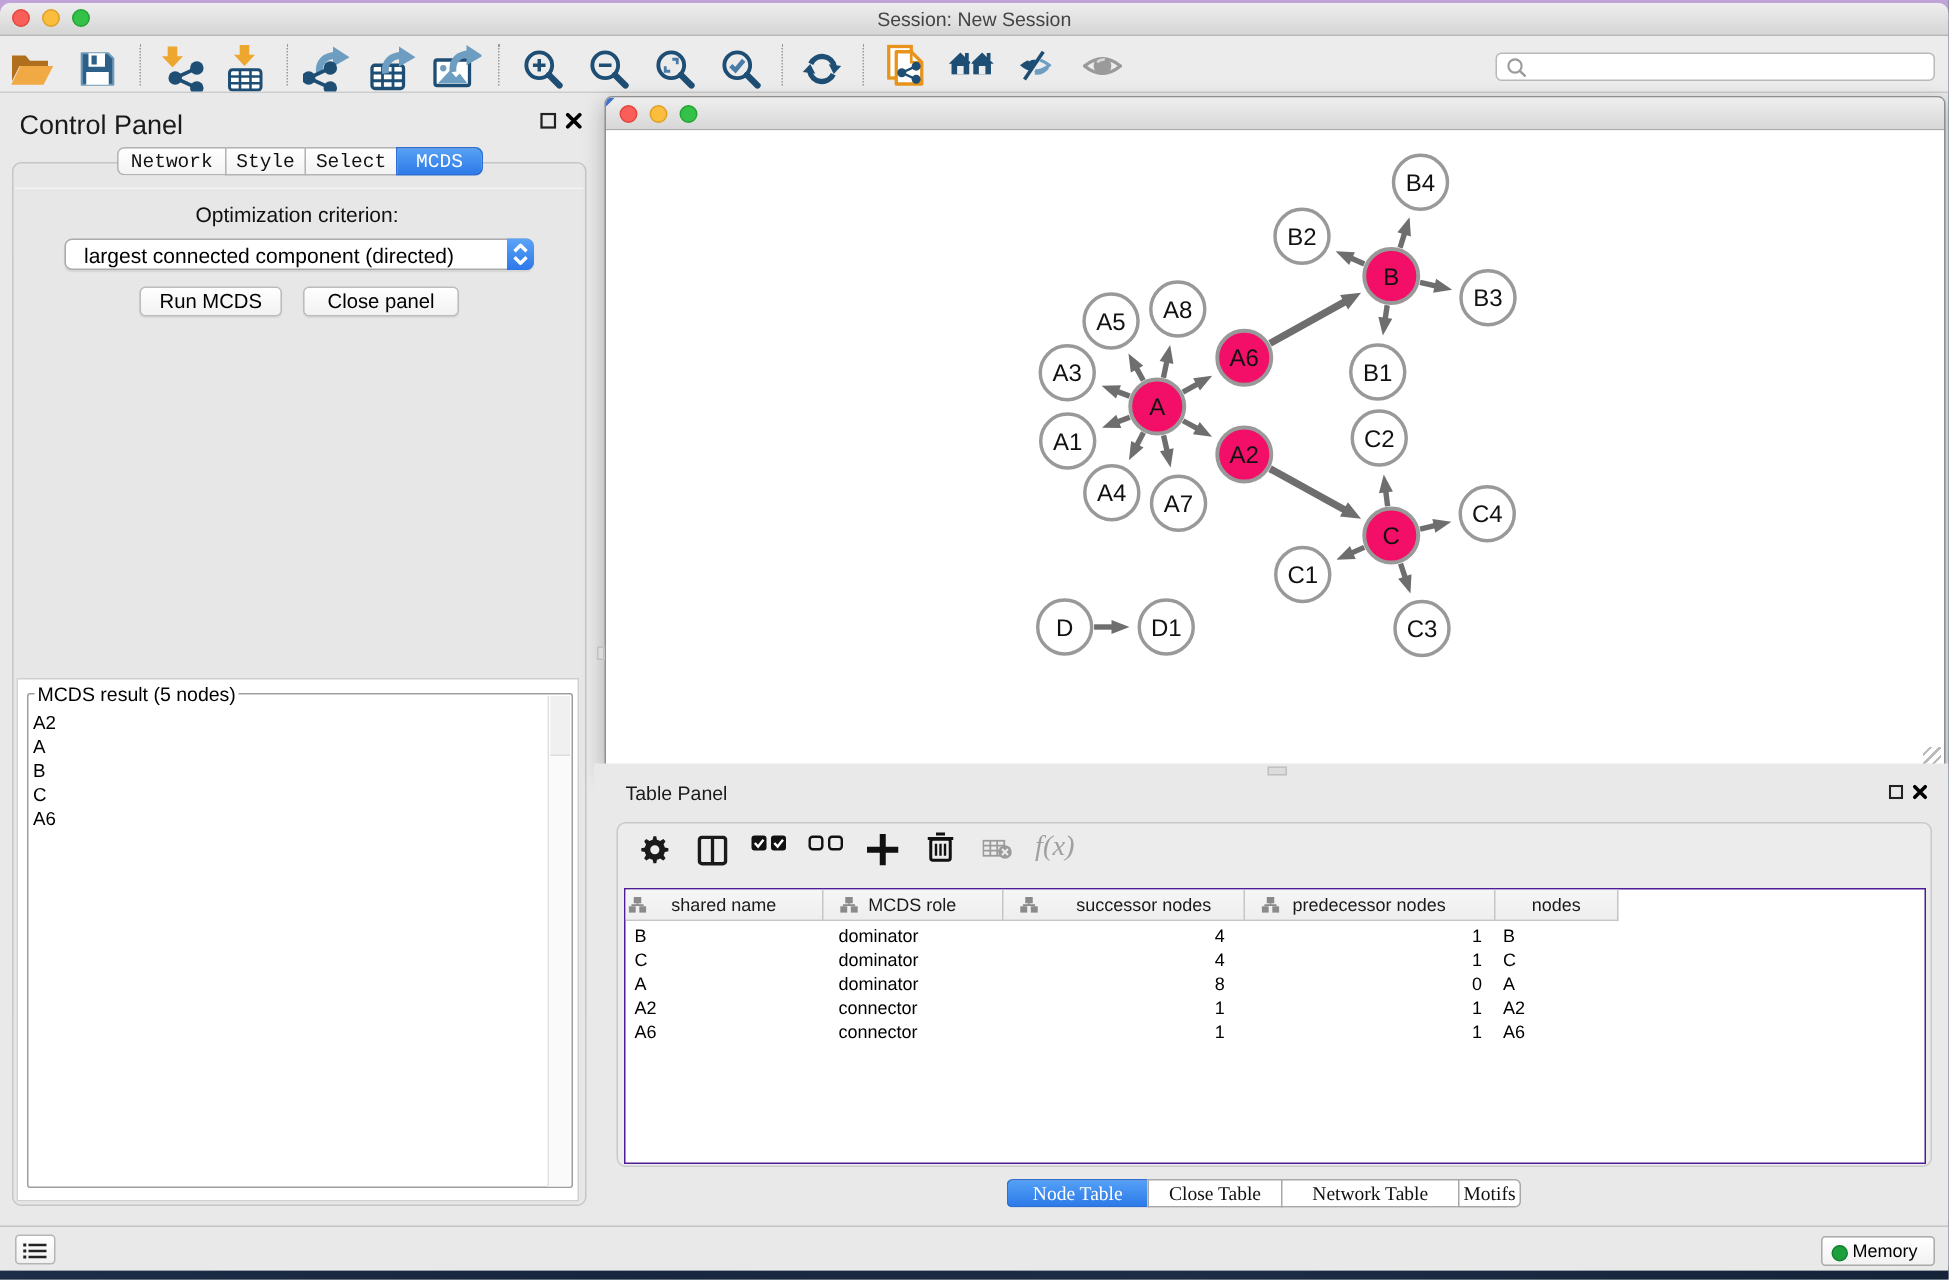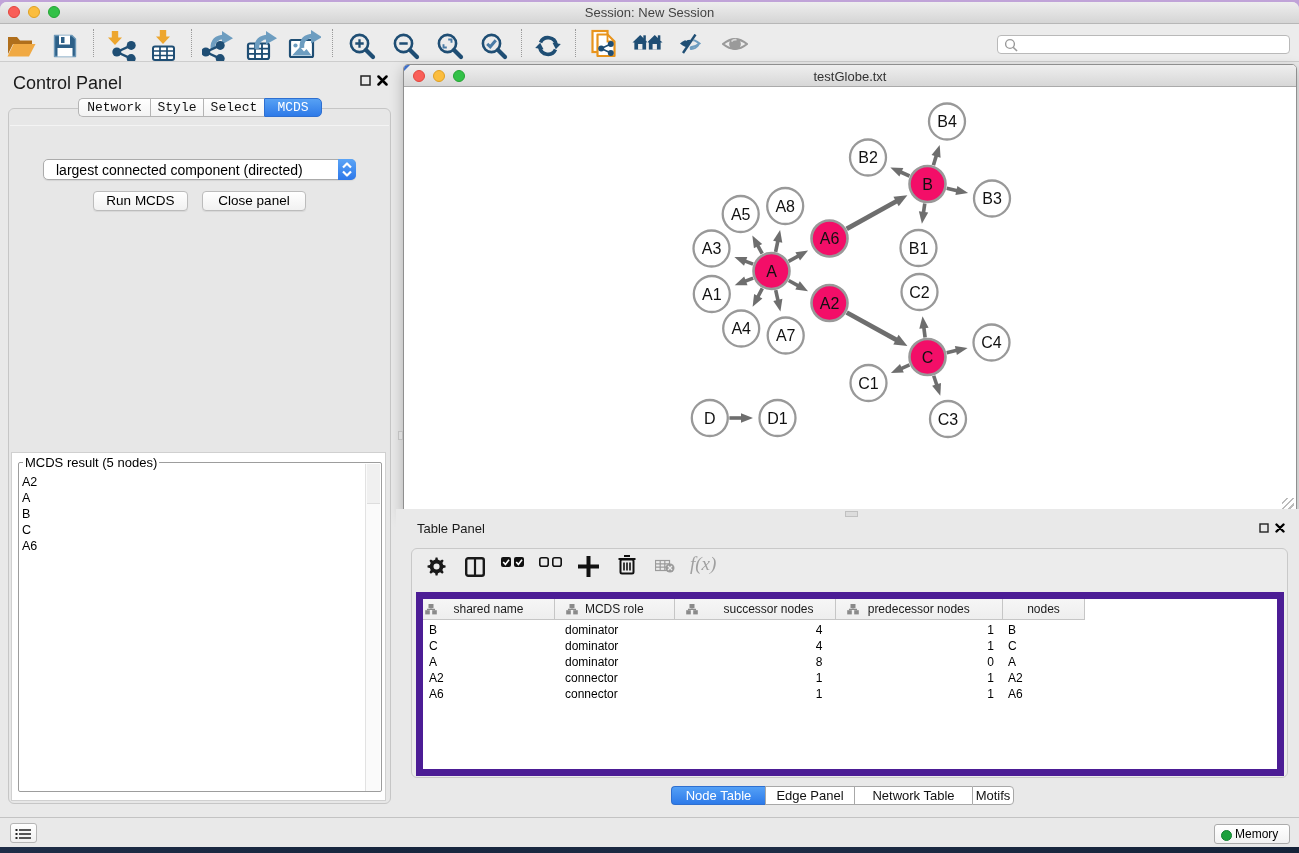--- a/index.html
+++ b/index.html
@@ -46,28 +46,28 @@
 #net-titlebar .t-yel{left:29px;background:#fbbd3e;border:0.5px solid #dfa023;top:5px;}
 #net-titlebar .t-grn{left:49px;background:#33c148;border:0.5px solid #24a434;top:5px;}
 #net-title{position:absolute;top:4px;width:100%;text-align:center;font-size:13px;color:#333;}
 #net-corner{position:absolute;left:0;top:0;width:0;height:0;border-top:6px solid #3f6fc8;border-right:6px solid transparent;border-radius:4px 0 0 0;}
 #net-canvas{position:absolute;left:0;top:22px;width:892px;height:426px;background:#fff;overflow:hidden;}
 #net-grip{position:absolute;right:2px;bottom:2px;width:12px;height:12px;background:repeating-linear-gradient(135deg,transparent 0 3px,#bbb 3px 4.5px);}
 
 #tpanel{position:absolute;left:396px;top:507px;width:903px;height:305px;background:#e9e9e9;}
 #tp-title{position:absolute;left:21px;top:12px;font-size:13px;color:#1a1a1a;}
 #tp-box{position:absolute;left:15px;top:39px;width:877px;height:230px;background:#ececec;border:1px solid #c9c9c9;border-radius:6px;}
-#tp-table{position:absolute;left:4px;top:43px;width:868px;height:184px;background:#fff;border:7px solid #4c1d95;overflow:hidden;}
+#tp-table{position:absolute;left:4px;top:43px;width:868px;height:184px;background:#fff;border:1px solid #4c1d95;overflow:hidden;}
 #tp-header{position:absolute;left:0;top:0;height:21px;background:linear-gradient(#f6f6f6,#eeeeee);border-bottom:1px solid #c6c6c6;}
 .hcell{position:absolute;top:0;height:21px;border-right:1px solid #c6c6c6;font-size:12px;color:#1a1a1a;text-align:center;line-height:20px;}
 .hicon{position:absolute;top:4px;}
 .trow{position:absolute;left:0;height:16px;font-size:12px;color:#000;line-height:16px;}
 .tcell{position:absolute;top:0;height:16px;}
 .num{text-align:right;}
-#tp-tabs{position:absolute;left:275px;top:277px;height:19px;display:flex;}
+#tp-tabs{position:absolute;left:275px;top:277px;height:19px;display:flex;font-family:Liberation Serif, serif;}
 .tptab{height:19px;line-height:18px;font-size:13px;color:#111;background:#fff;border:1px solid #a8a8a8;border-right:none;text-align:center;}
 .tptab:first-child{border-radius:4px 0 0 4px;}
 .tptab:last-child{border-radius:0 4px 4px 0;border-right:1px solid #a8a8a8;}
 .tptab.sel{background:linear-gradient(#54a0f6,#2d7ae9);color:#fff;border-color:#2e6fd0;}
 
 #statusbar{position:absolute;left:0;top:815px;width:1299px;height:30px;background:#e9e9e9;border-top:1px solid #c3c3c3;}
 #sb-left{position:absolute;left:10px;top:5px;width:27px;height:20px;background:linear-gradient(#fff,#f0f0f0);border:1px solid #b5b5b5;border-radius:3px;}
 #sb-mem{position:absolute;right:9px;top:6px;width:76px;height:20px;background:linear-gradient(#fff,#f2f2f2);border:1px solid #ababab;border-radius:3px;font-size:12px;color:#000;line-height:19px;padding-left:20px;}
 #sb-mem .dot{position:absolute;left:6px;top:4.5px;width:11px;height:11px;border-radius:50%;background:#1ba03c;border:0.5px solid #128030;}
 .handle{position:absolute;background:#dcdcdc;border:1px solid #c0c0c0;}
@@ -229,20 +229,21 @@
       </svg>
  <div id="cp-content">
         <div id="cp-inner"></div>
       </div>
  <div id="cp-tabs">
   <div class="cptab" style="width:72px">Network</div>
         <div class="cptab" style="width:53px">Style</div>
         <div class="cptab" style="width:61px">Select</div>
         <div class="cptab sel" style="width:58px">MCDS</div>
  </div>
+ <div id="opt-label">Optimization criterion:</div>
  <div id="dropdown">
         <span class="dtext">largest connected component (directed)</span>
    <div class="dbtn"><svg width="18" height="21">
             <path d="M5,8.5 L9,4.5 L13,8.5" fill="none" stroke="#fff" stroke-width="2.2" stroke-linejoin="round"></path>
             <path d="M5,12.5 L9,16.5 L13,12.5" fill="none" stroke="#fff" stroke-width="2.2" stroke-linejoin="round"></path>
           </svg></div>
  </div>
  <div class="btn" style="left:93px;top:129px;width:95px;">Run MCDS</div>
  <div class="btn" style="left:202px;top:129px;width:104px;">Close panel</div>
  <div id="mcds-white">
@@ -253,21 +254,20 @@
             <div class="thumb"></div>
           </div>
    </div>
  </div>
 </div>
 <div id="netwin">
  <div id="net-titlebar">
         <div class="tl t-red"></div>
         <div class="tl t-yel"></div>
         <div class="tl t-grn"></div>
-        <div id="net-title">testGlobe.txt</div>
       </div>
  <div id="net-corner"></div>
  <div id="net-canvas"><svg width="893" height="427" viewBox="0 0 893 427" font-family="Liberation Sans, sans-serif">
           <line x1="358.2" y1="166.7" x2="353.1" y2="157.4" stroke="#6e6e6e" stroke-width="3.6"></line>
           <path d="M348.3,148.6 L349.9,161.3 L358.2,156.9 Z" fill="#6e6e6e"></path>
           <line x1="371.6" y1="164.8" x2="374.1" y2="152.8" stroke="#6e6e6e" stroke-width="3.6"></line>
           <path d="M376.1,143.0 L369.1,153.7 L378.3,155.7 Z" fill="#6e6e6e"></path>
           <line x1="349.1" y1="177.1" x2="339.8" y2="173.6" stroke="#6e6e6e" stroke-width="3.6"></line>
           <path d="M330.4,170.1 L340.0,178.7 L343.3,169.9 Z" fill="#6e6e6e"></path>
           <line x1="349.2" y1="191.1" x2="340.0" y2="194.6" stroke="#6e6e6e" stroke-width="3.6"></line>
@@ -459,21 +459,21 @@
             <div class="tcell" style="left:6px;width:118px;">A6</div>
             <div class="tcell" style="left:142px;width:100px;">connector</div>
             <div class="tcell num" style="left:251px;width:148.5px;">1</div>
             <div class="tcell num" style="left:412px;width:159px;">1</div>
             <div class="tcell" style="left:585px;width:70px;">A6</div>
           </div>
         </div>
  </div>
  <div id="tp-tabs">
         <div class="tptab sel" style="width:94px">Node Table</div>
-        <div class="tptab" style="width:89px">Edge Panel</div>
+        <div class="tptab" style="width:89px">Close Table</div>
         <div class="tptab" style="width:118px">Network Table</div>
         <div class="tptab" style="width:42px">Motifs</div>
       </div>
 </div>
 <div id="statusbar">
  <div id="sb-left"><svg width="27" height="20">
           <g stroke="#222" stroke-width="1.6">
             <path d="M8,6 h12 M8,10 h12 M8,14 h12"></path>
           </g>
           <g fill="#222">

